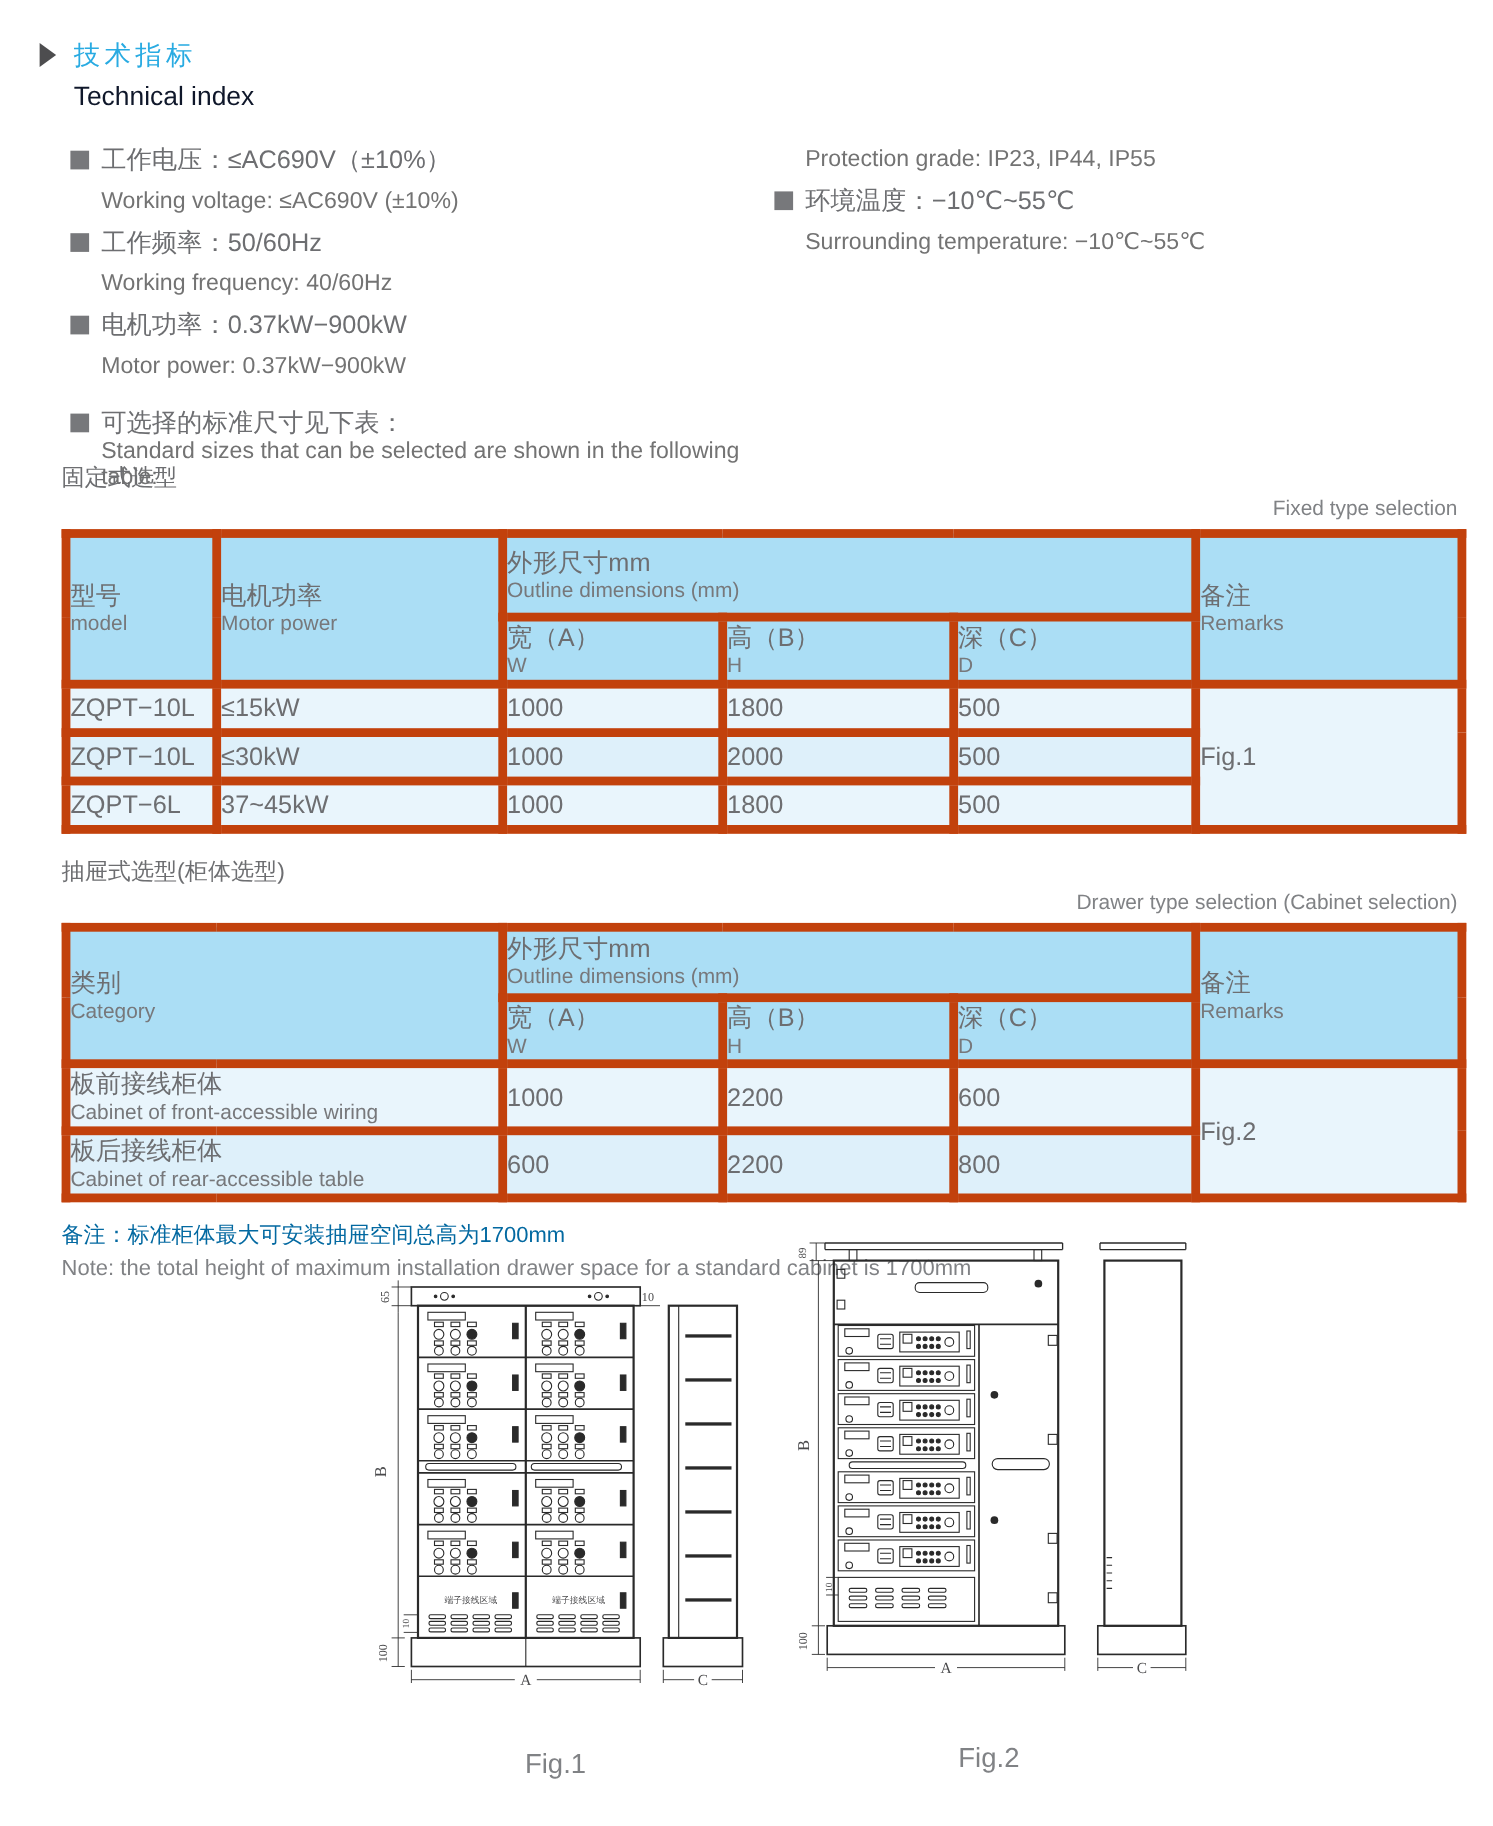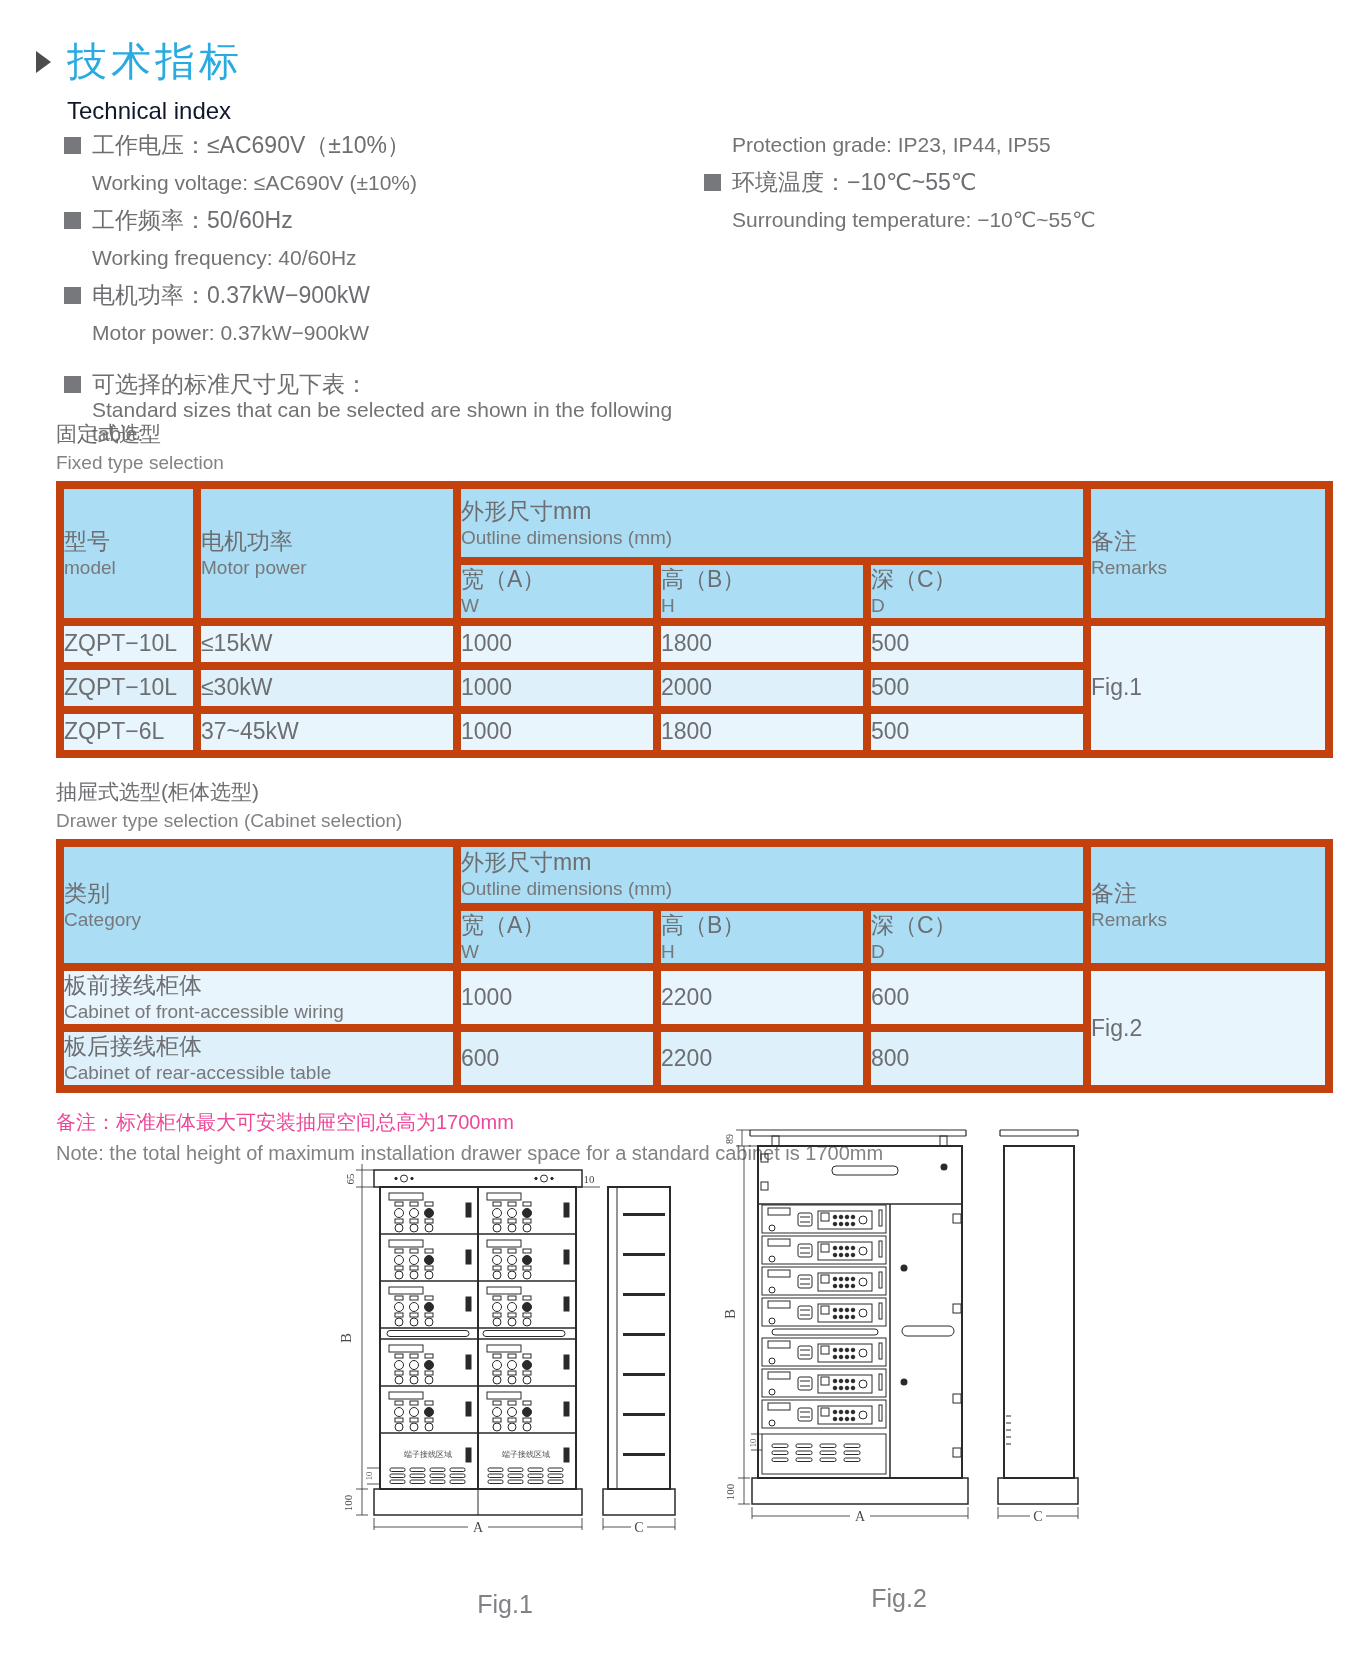--- a/index.html
+++ b/index.html
@@ -6,48 +6,48 @@
   html,body { background:#ffffff; }
   body {
     width:1357px; height:1660px; position:relative; overflow:hidden;
     font-family:"Liberation Sans","DejaVu Sans",sans-serif; color:#6d6e71;
   }
   
   .title-block { position:absolute; top:34px; left:36px; }
   .title-row { display:flex; align-items:center; gap:16px; }
   .title-arrow { width:0; height:0; border-left:15px solid #4d4d4f;
     border-top:11px solid transparent; border-bottom:11px solid transparent; }
-  .title-cn { font-size:40px; color:#29abe2; letter-spacing:4px; font-weight:400; }
+  .title-cn { font-size:24px; color:#29abe2; letter-spacing:4px; font-weight:400; }
   .title-en { font-size:24px; color:#0f172a; margin:8px 0 0 31px; }
   
   .specs { position:absolute; top:126px; left:0; width:1357px; }
   .spec-col { position:absolute; top:0; }
   .spec-col.left { left:64px; width:620px; }
   .spec-col.right { left:704px; width:620px; }
   .spec-cn { display:flex; align-items:center; gap:11px; height:38px; font-size:23px; color:#6d6e71; }
   .bullet { width:17px; height:17px; background:#77787b; flex:none; }
   .spec-en { height:37px; display:flex; align-items:center; padding-left:28px; font-size:21px; color:#737373; }
   .intro-gap { margin-top:14px; }
   
   .content { position:absolute; left:56px; top:420px; width:1269px; }
   .sec-cn { font-size:21px; color:#6d6e71; }
-  .sec-en { font-size:19px; color:#808285; margin-top:4px; }
+  .sec-en { font-size:19px; color:#808285; margin-top:4px;text-align:right; }
   table.tbl { border-collapse:collapse; table-layout:fixed; width:1269px; margin-top:7px; }
   table.tbl td { border:8px solid #c2410c; text-align:left; vertical-align:middle; }
   .hd { background:#abdef5; }
   .ba { background:#e9f5fc; }
   .bb { background:#def0fa; }
   .cn { font-size:23px; color:#6d6e71; line-height:1.3; }
   .en { font-size:19px; color:#77787b; line-height:1.2; }
   .num { font-size:23px; color:#6d6e71; }
   tr.h1 { height:76px; } tr.h2 { height:50px; }
   tr.r1 { height:44px; } tr.r2 { height:60px; }
   .sec2 { margin-top:20px; }
   .footnote { margin-top:16px; }
-  .fn-cn { font-size:20px; color:#ec4899; }
+  .fn-cn { font-size:20px; color:#0369a1; }
   .fn-en { font-size:20px; color:#808285; margin-top:6px; }
   
   .figures { position:absolute; top:1116px; left:330px; width:780px; display:flex; gap:34px; }
   .fig-group { display:flex; flex-direction:column; align-items:center; }
   .fig1-offset { margin-top:30px; }
   .fig-caption { font-size:25px; color:#808285; font-family:"Liberation Sans",sans-serif; }
   .fig1-cap { margin-top:12px; }
   .fig2-cap { margin-top:2px; }
   svg { display:block; }
   svg text { font-family:"Liberation Serif","DejaVu Serif",serif; fill:#4a4a4c; }

